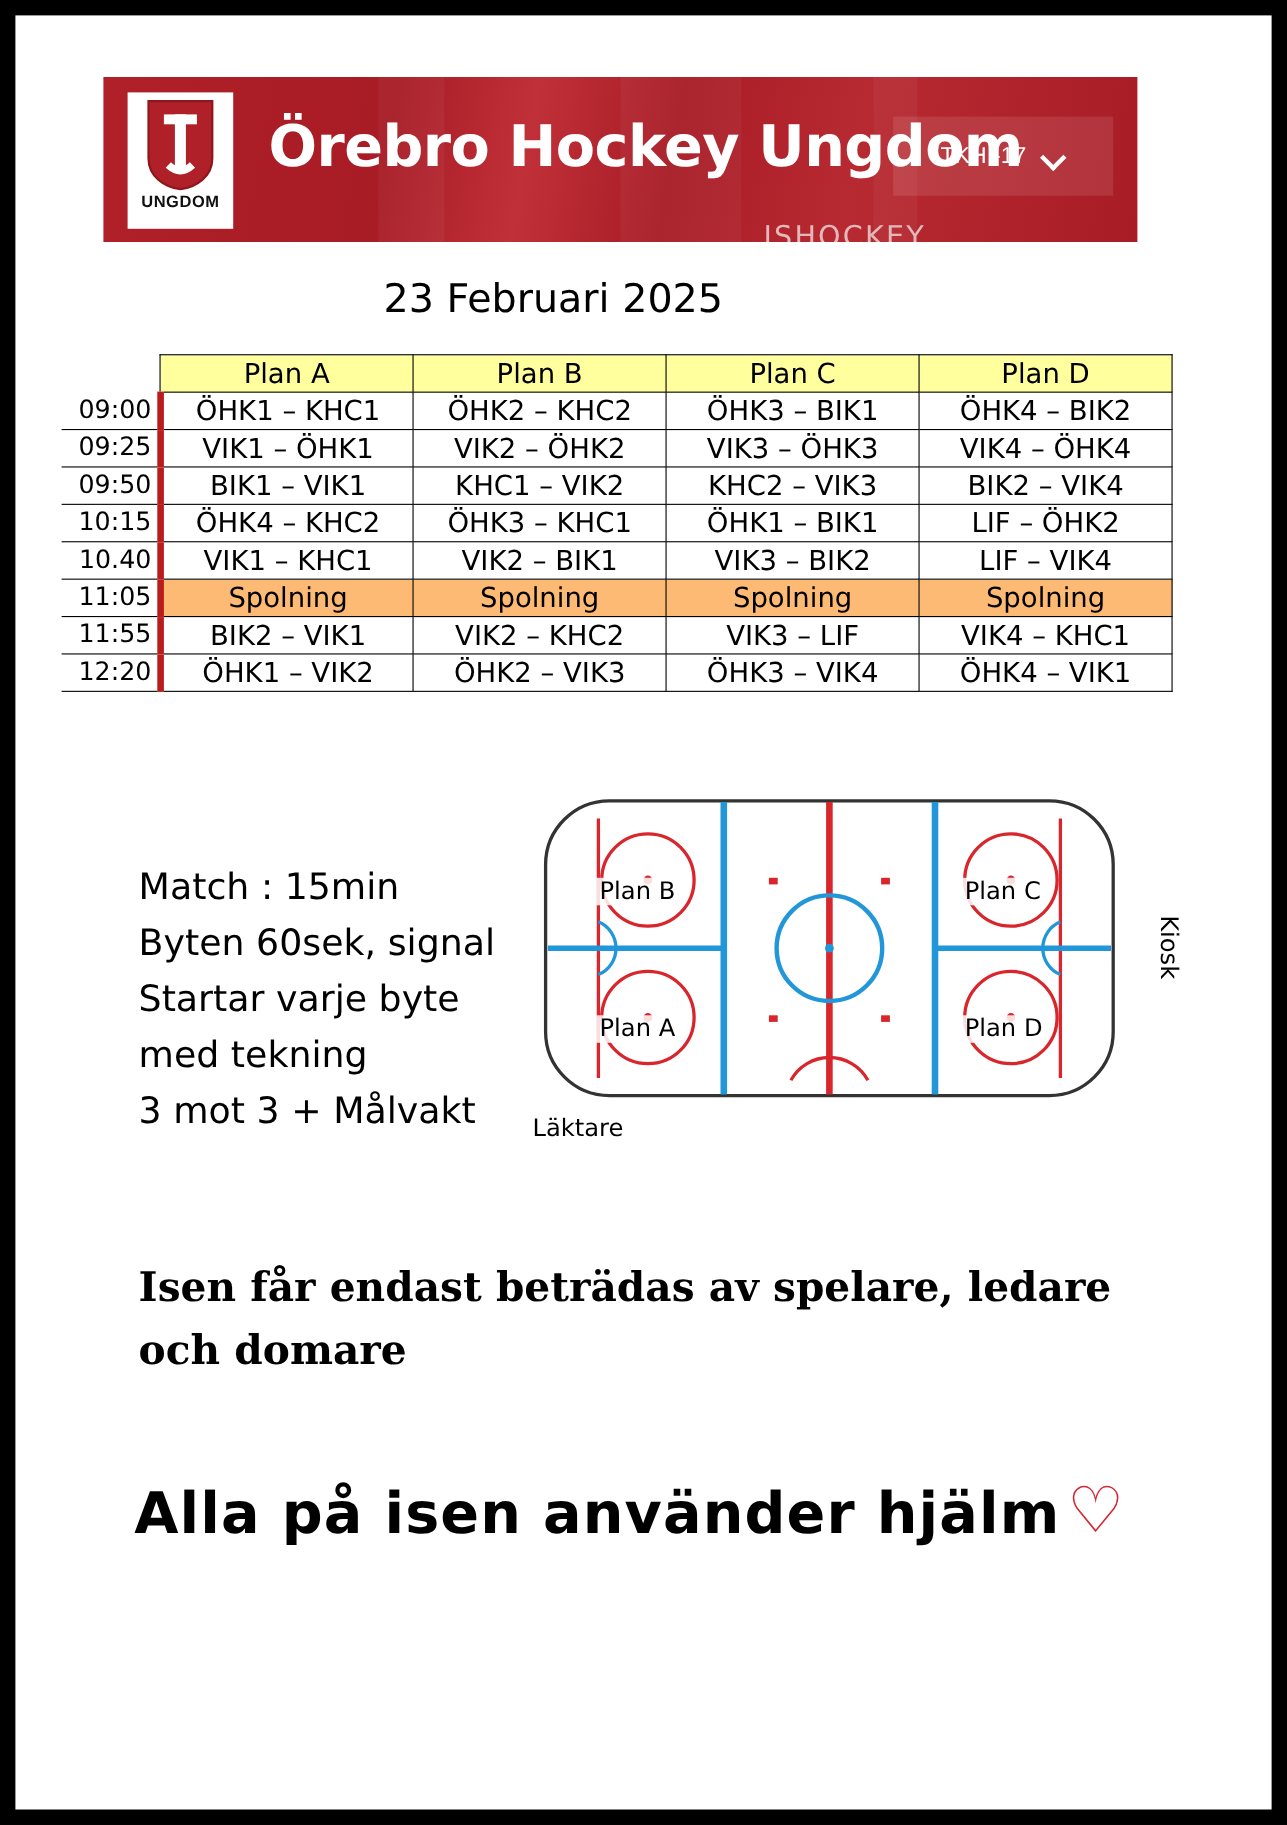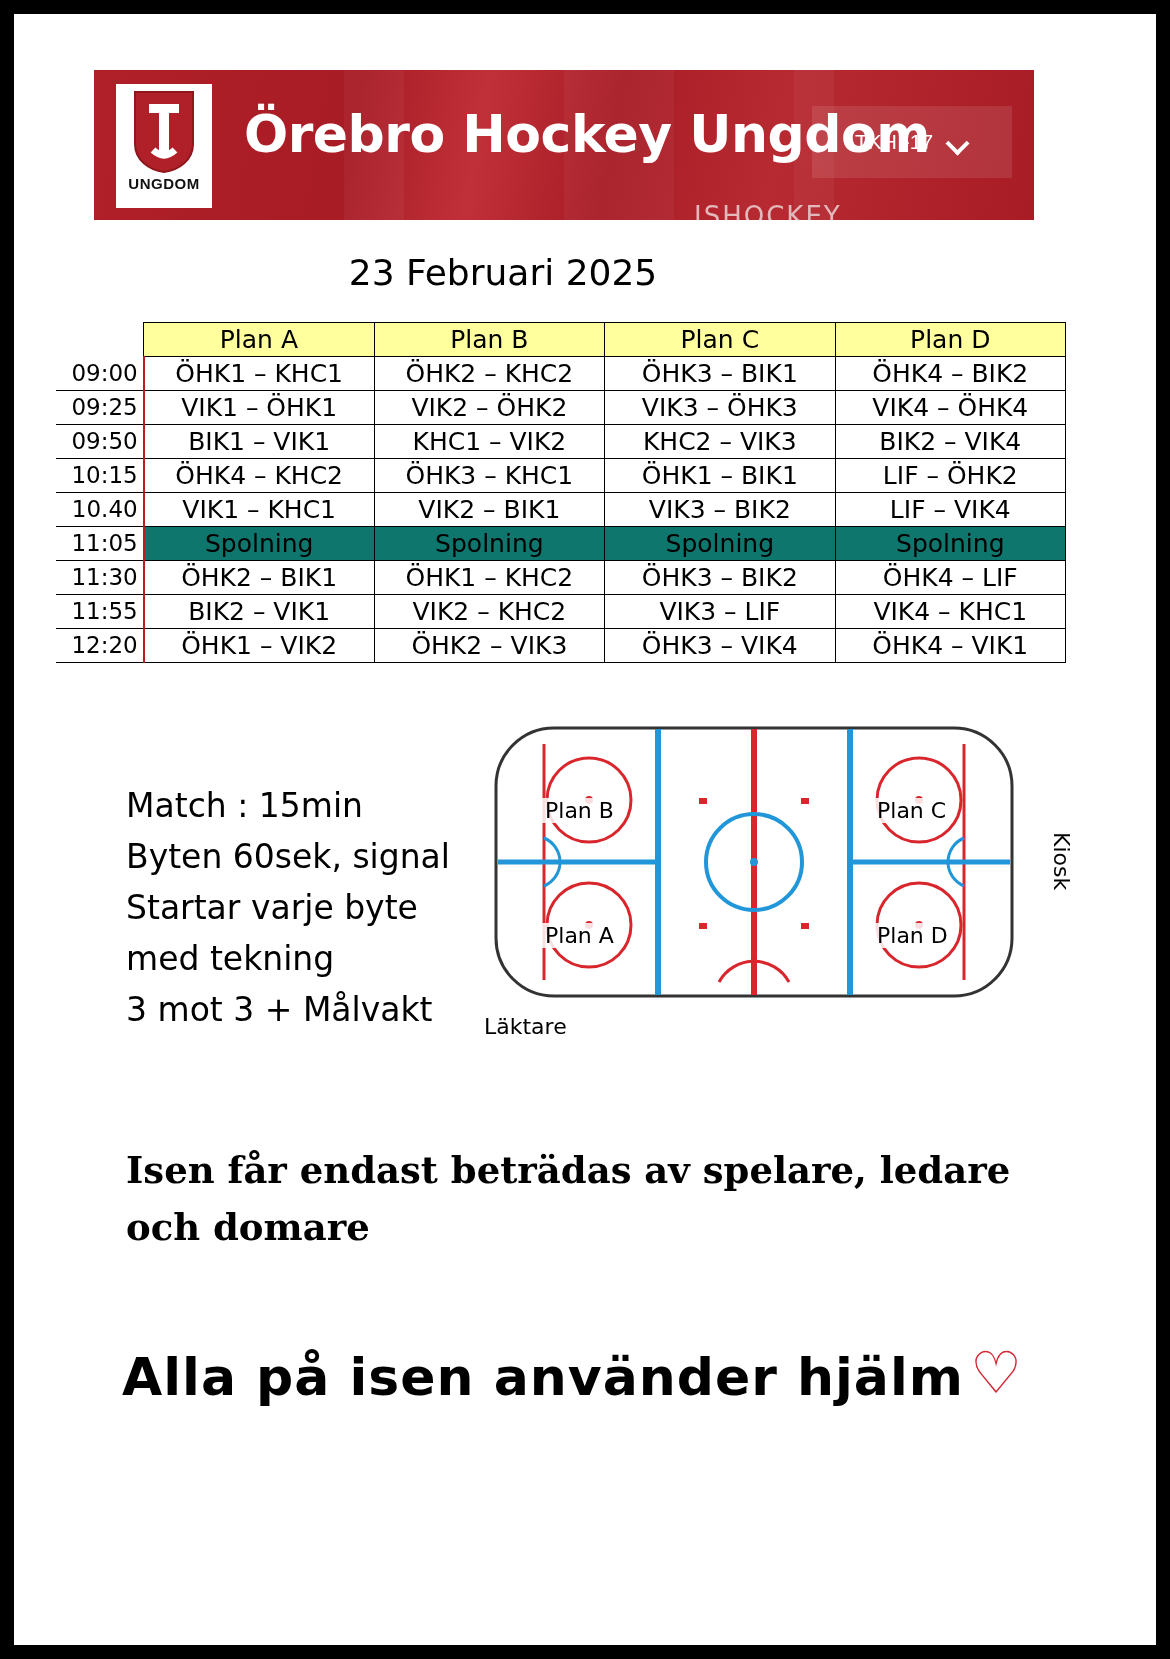--- a/index.html
+++ b/index.html
@@ -154,30 +154,30 @@
     text-align: right;
     padding-right: 5px;
     font-size: 23px;
   }
   table.sched th.corner {
     border: none;
     background: #fff;
   }
   table.sched td.timecell {
     border-left: none;
-    border-right: 2px solid #b91c1c;
+    border-right: 6px solid #b91c1c;
     background: #fff;
   }
   table.sched th.plan {
     background: #ffff9e;
     font-weight: normal;
     width: 232px;
   }
   tr.spolning td.match {
-    background: #0f766e;
+    background: #fdba74;
   }
 
   
   .rules {
     position: absolute;
     left: 112px;
     top: 766px;
     font-family: "DejaVu Sans", sans-serif;
     font-size: 33px;
     line-height: 51px;
@@ -331,27 +331,20 @@
           <td class="match">LIF – VIK4</td>
         </tr>
         <tr class="spolning">
           <td class="timecell">11:05</td>
           <td class="match">Spolning</td>
           <td class="match">Spolning</td>
           <td class="match">Spolning</td>
           <td class="match">Spolning</td>
         </tr>
         <tr>
-          <td class="timecell">11:30</td>
-          <td class="match">ÖHK2 – BIK1</td>
-          <td class="match">ÖHK1 – KHC2</td>
-          <td class="match">ÖHK3 – BIK2</td>
-          <td class="match">ÖHK4 – LIF</td>
-        </tr>
-        <tr>
           <td class="timecell">11:55</td>
           <td class="match">BIK2 – VIK1</td>
           <td class="match">VIK2 – KHC2</td>
           <td class="match">VIK3 – LIF</td>
           <td class="match">VIK4 – KHC1</td>
         </tr>
         <tr>
           <td class="timecell">12:20</td>
           <td class="match">ÖHK1 – VIK2</td>
           <td class="match">ÖHK2 – VIK3</td>

